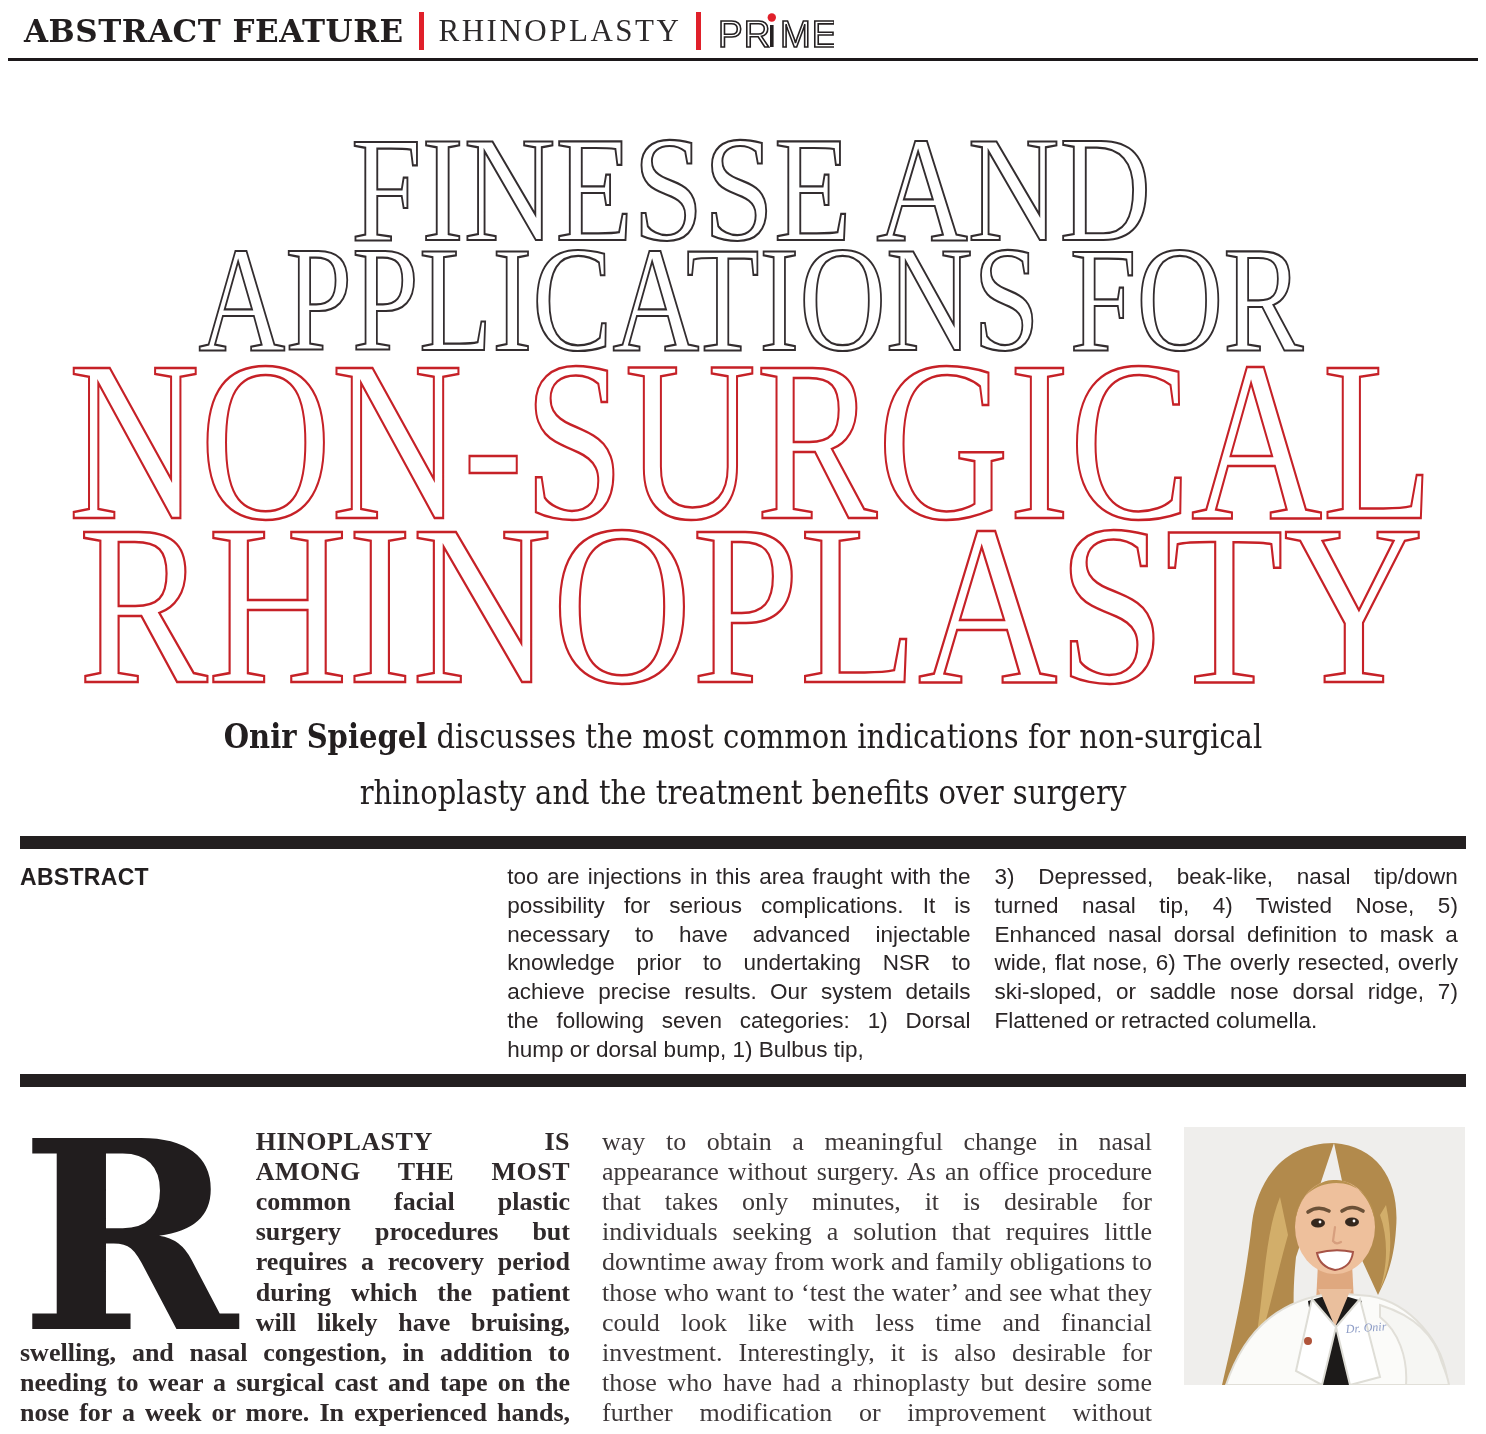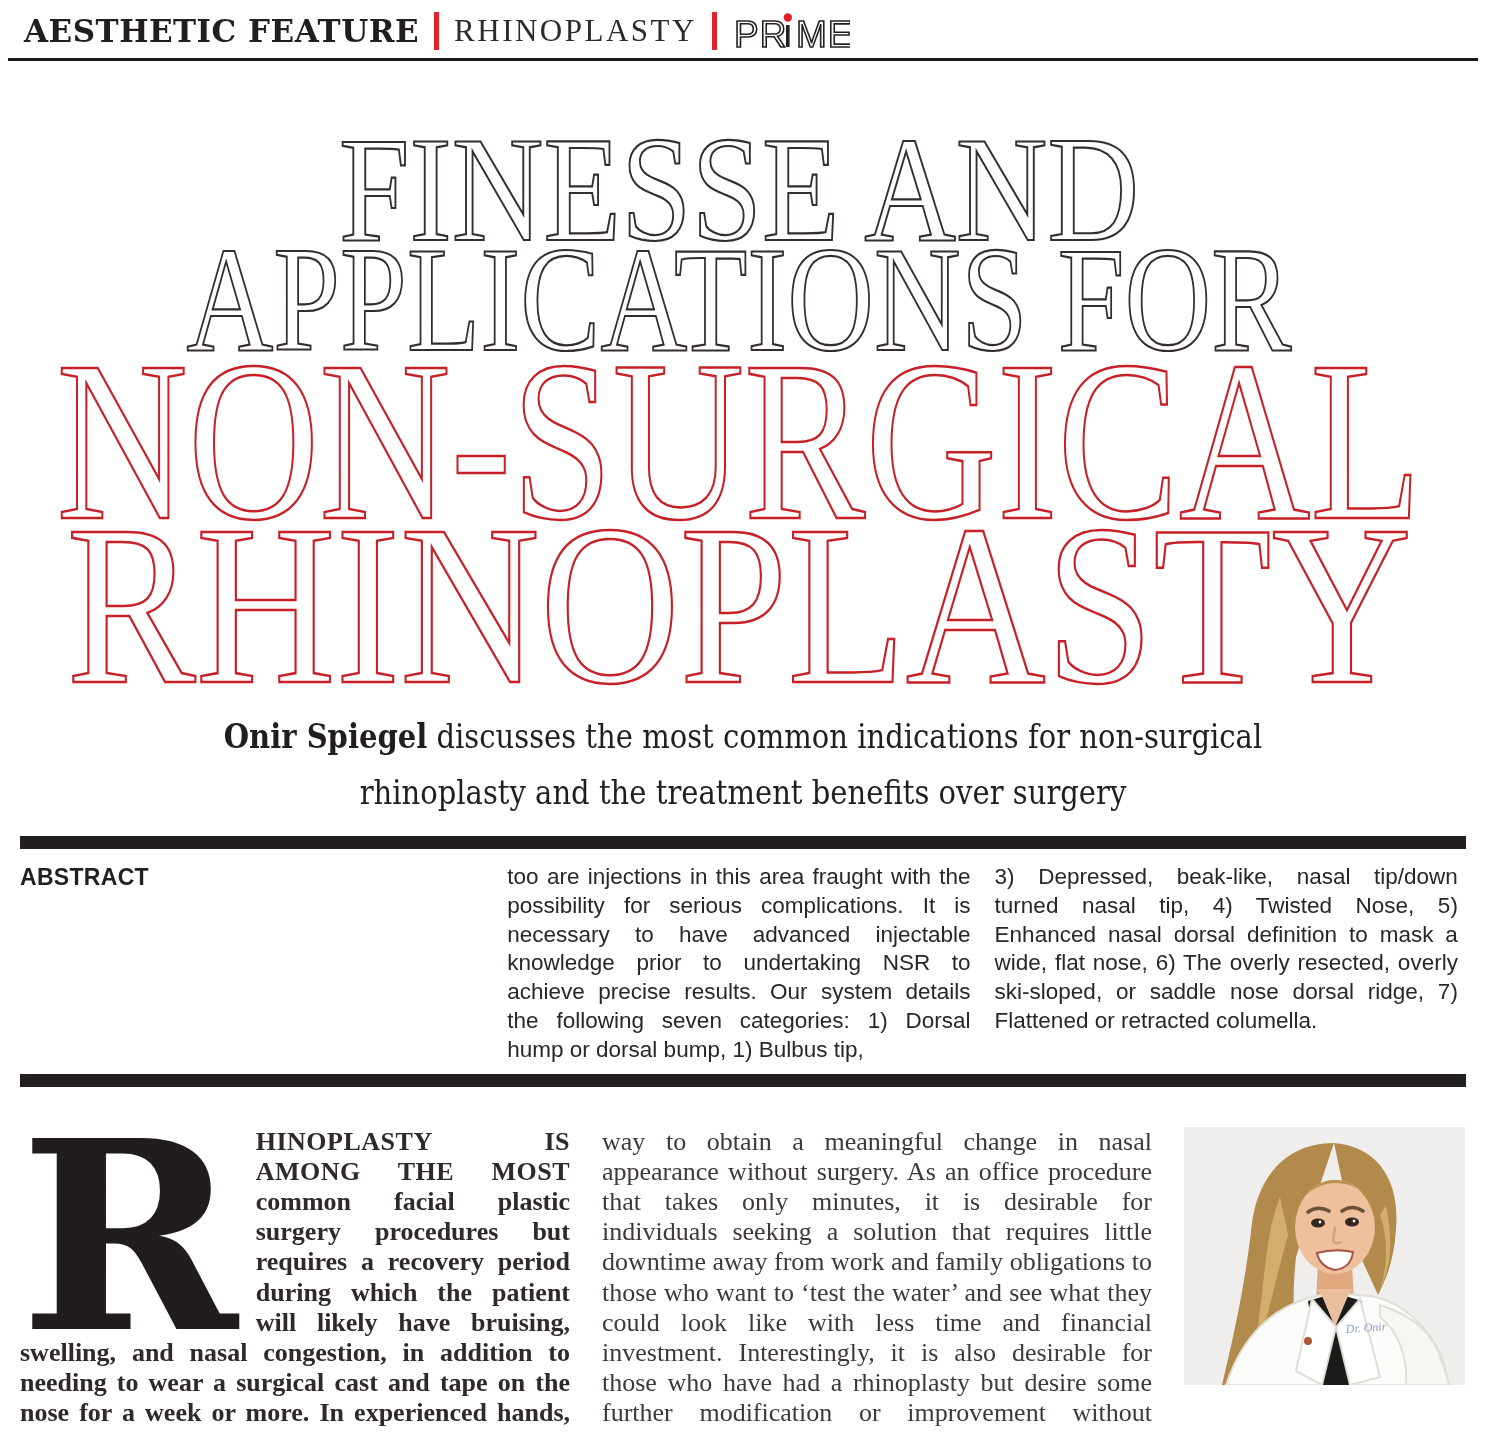--- a/index.html
+++ b/index.html
@@ -25,21 +25,21 @@
   }
   .topic {
     font-family:"Liberation Serif", serif; font-weight:400;
     font-size:31px; letter-spacing:2.5px; color:#2d2a2b;
   }
   .prime-logo { display:block; margin-top:2px; }
 
   .rule { border-top:3px solid #1c181a; margin:6px 8px 0 8px; }
 
   
-  .title-wrap { padding:0 16px; margin-top:57px; }
+  .title-wrap { padding:0 16px; margin-top:57px;margin-left:12px; }
   .title-svg { display:block; }
   .title-svg text {
     font-family:"Liberation Serif", serif; fill:none;
   }
   .t-black { font-size:150px; stroke:#332d2f; stroke-width:2.2px; }
   .t-red   { font-size:228px; stroke:#c62127; stroke-width:2.5px; }
 
   
   .standfirst {
     margin-top:16px; text-align:center;
@@ -86,21 +86,21 @@
   
   .photocol { width:281px; flex:0 0 auto; }
   .photo { display:block; }
 </style>
 </head>
 <body>
 
 <div class="page">
 
   <header class="topbar">
-    <span class="kicker">AESTHETIC FEATURE</span>
+    <span class="kicker">ABSTRACT FEATURE</span>
     <span class="redbar"></span>
     <span class="topic">RHINOPLASTY</span>
     <span class="redbar"></span>
 
     <svg class="prime-logo" width="118" height="46" viewBox="0 0 118 46" aria-hidden="true">
       <text x="2" y="38" style="font-family:'Liberation Sans',sans-serif;font-size:37px;letter-spacing:1px;fill:none;stroke:#242021;stroke-width:1.6px;">PR</text>
       <rect x="54" y="16" width="3.6" height="22" fill="#242021"></rect>
       <circle cx="55.8" cy="8.5" r="4.2" fill="#e0202a"></circle>
       <text x="64" y="38" style="font-family:'Liberation Sans',sans-serif;font-size:37px;letter-spacing:1px;fill:none;stroke:#242021;stroke-width:1.6px;">ME</text>
     </svg>

